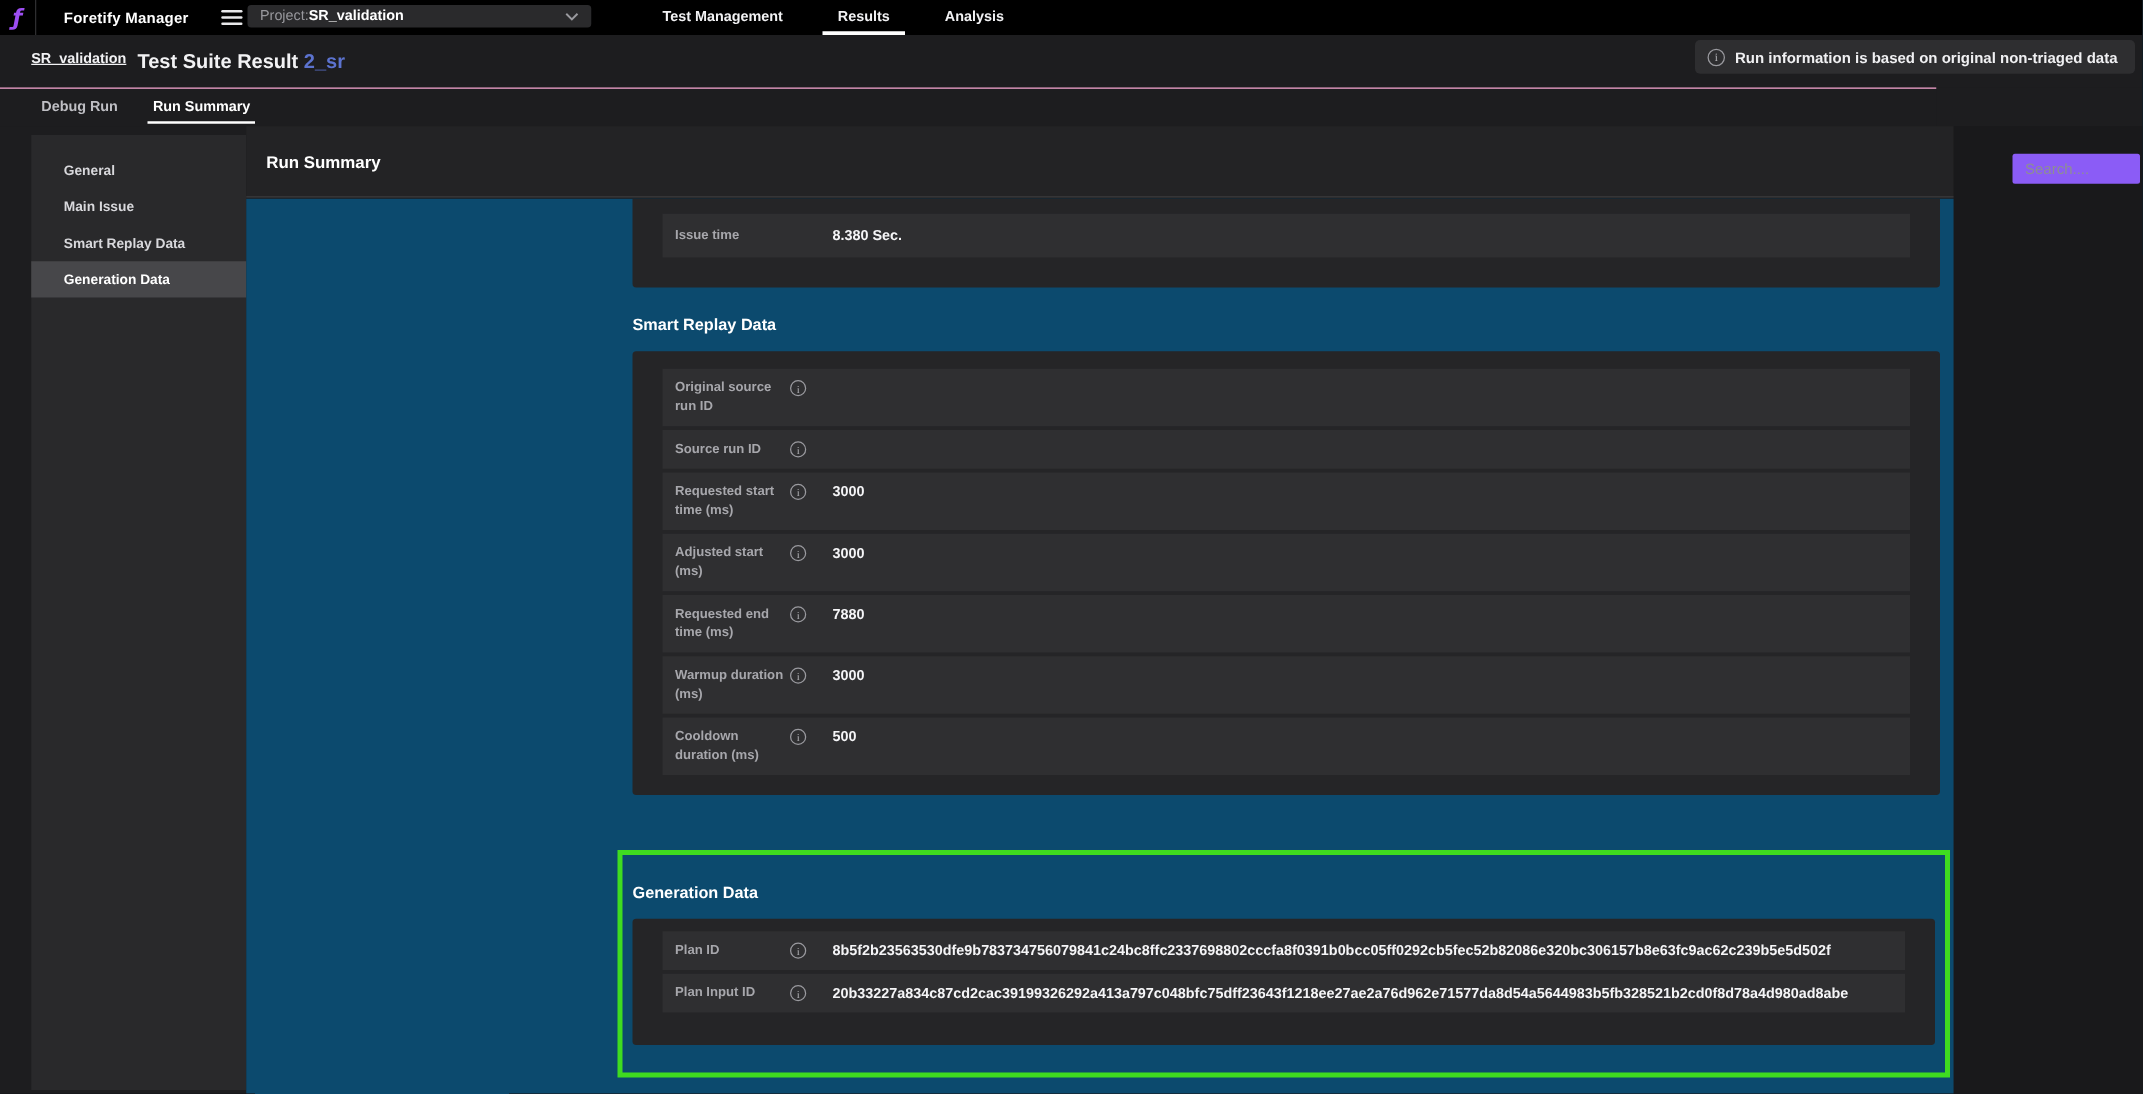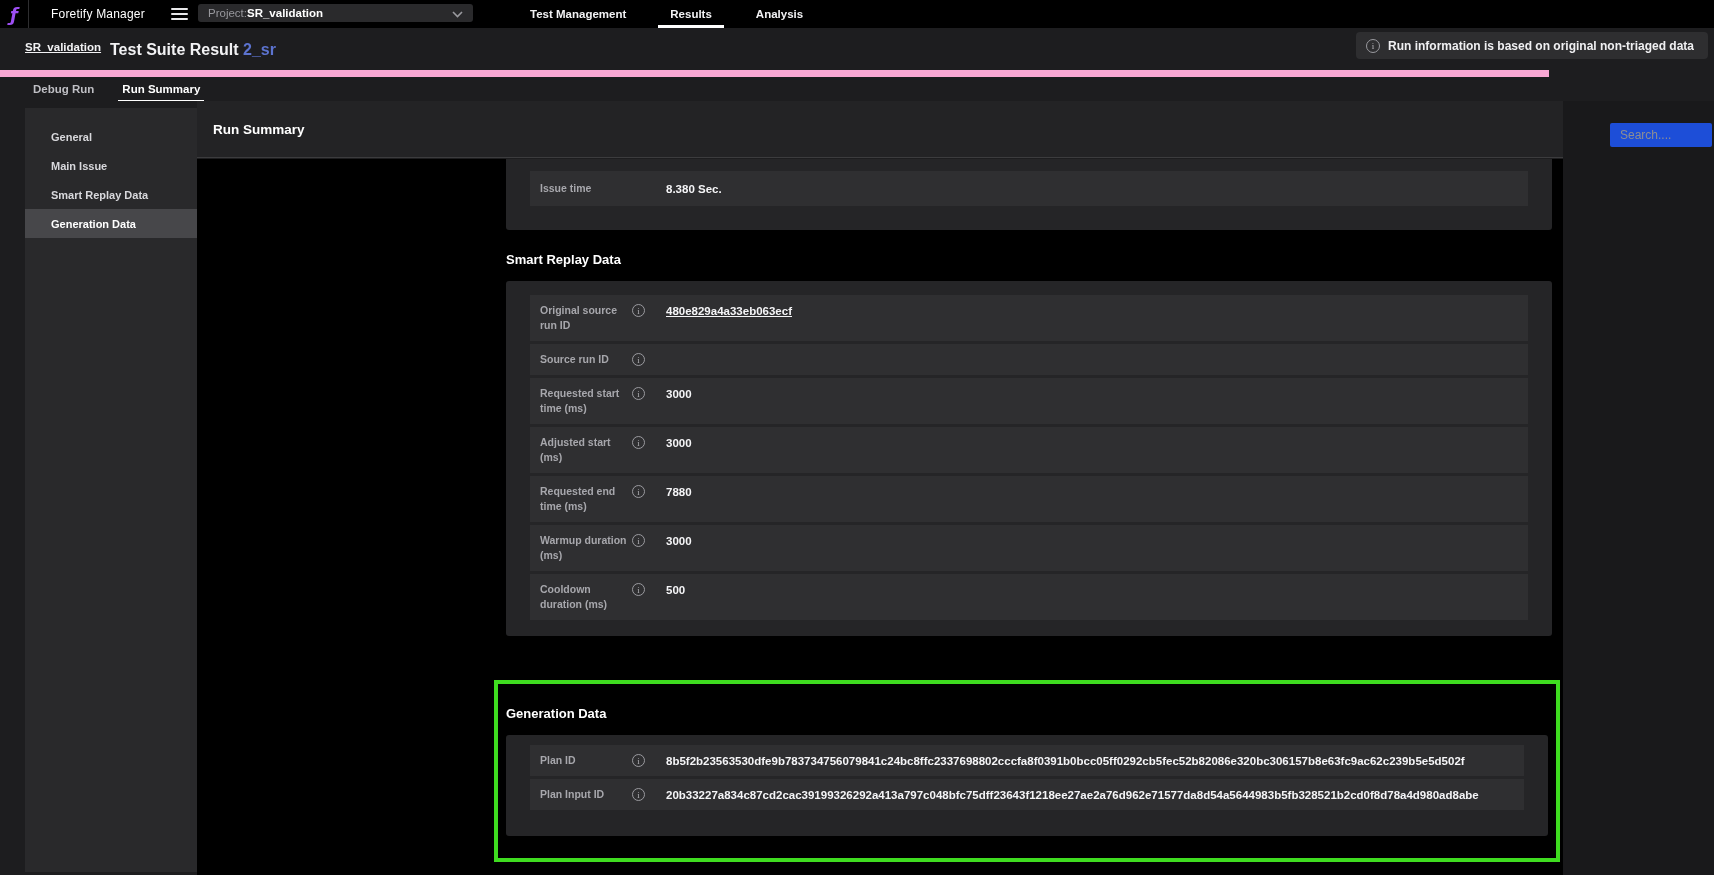--- a/index.html
+++ b/index.html
@@ -8,21 +8,21 @@
     position:relative; width:1714px; height:875px; overflow:hidden;
     background:#1d1d1f; font-family:"Liberation Sans","DejaVu Sans",sans-serif;
     -webkit-font-smoothing:antialiased;
   }
   
   .topbar { position:absolute; left:0; top:0; width:1714px; height:28px; background:#000;
     display:flex; align-items:center; }
   .logo { width:28px; height:28px; display:flex; align-items:center; justify-content:center;
     color:#9d4ef2; font:italic 700 18px "DejaVu Sans",sans-serif; }
   .logo-divider { width:1px; height:28px; background:#2e2e30; }
-  .app-title { color:#fff; font-size:12px; font-weight:400; margin-left:22px; letter-spacing:.2px; }
+  .app-title { color:#fff; font-size:12px; font-weight:700; margin-left:22px; letter-spacing:.2px; }
   .hamburger { margin-left:26px; width:17px; height:12px; display:flex; flex-direction:column;
     justify-content:space-between; cursor:pointer; }
   .hamburger span { display:block; height:2px; background:#e8e8ea; border-radius:1px; }
   .proj-select { position:absolute; left:198px; top:4px; width:275px; height:18px; background:#2a2a2c;
     border-radius:3px; display:flex; align-items:center; padding:0 10px; cursor:pointer; }
   .proj-prefix { color:#98989d; font-size:11.5px; }
   .proj-value { color:#fff; font-size:11.5px; font-weight:700; }
   .proj-chevron { margin-left:auto; }
   .nav-tabs { position:absolute; left:508px; top:0; height:28px; display:flex;justify-content:center; }
   .nav-tab { height:28px; display:flex; align-items:center; padding:0 22px; color:#f2f2f4;
@@ -35,41 +35,41 @@
     font-weight:700; text-decoration:underline; cursor:pointer; }
   .crumb-current { position:absolute; left:110px; top:13px; color:#f2f2f4; font-size:16px; font-weight:700; }
   .crumb-result { color:#5c73cf; font-weight:700; cursor:pointer; }
   .info-banner { position:absolute; right:6px; top:4px; height:27px; background:#2e2e30;
     border-radius:4px; display:flex; align-items:center; padding:0 14px 0 10px; }
   .info-banner .txt { color:#f0f0f2; font-size:12px; font-weight:700; margin-left:8px; white-space:nowrap; }
   .circle-i { display:inline-flex; align-items:center; justify-content:center; width:14px; height:14px;
     border:1px solid #9a9a9f; border-radius:50%; color:#b5b5ba; font:400 9px "Liberation Serif",serif; }
   
   .view-tabs { position:absolute; left:0; top:70px; width:1549px; height:31px;
-    border-top:7px solid #f9a8d4; background:#1d1d1f; display:flex; align-items:center; padding-left:33px; }
+    border-top:1px solid #f9a8d4; background:#1d1d1f; display:flex; align-items:center; padding-left:33px; }
   .view-tab { font-size:11.5px; font-weight:700; color:#bfbfc4; margin-right:28px; position:relative;
     height:30px; display:flex; align-items:center; cursor:pointer; }
   .view-tab.active { color:#fff; }
   .view-tab.active::after { content:""; position:absolute; left:-4px; right:-4px; bottom:2px; height:2px; background:#fff; }
   
   .workspace { position:absolute; left:0; top:101px; width:1714px; height:774px; background:#1d1d1f; }
   .sidebar { position:absolute; left:25px; top:7px; width:172px; height:764px; background:#29292b; padding-top:14px; }
   .side-item { height:29px; display:flex; align-items:center; padding-left:26px; color:#d8d8dc;
     font-size:11px; font-weight:700; cursor:pointer; }
   .side-item.active { background:#47474a; color:#fff; }
   .right-strip { position:absolute; right:0; top:0; width:151px; height:774px; background:#19191b; }
-  .search-box { position:absolute; left:47px; top:22px; width:102px; height:24px; background:#1d4ed8;
+  .search-box { position:absolute; left:47px; top:22px; width:102px; height:24px; background:#8b5cf6;
     border:none; border-radius:2px; color:#e5e5e8; font-size:12px; padding:0 10px; outline:none;
     font-family:"Liberation Sans","DejaVu Sans",sans-serif; }
   .search-box::placeholder { color:#8e8e93; }
   .main-col { position:absolute; left:197px; top:0; width:1366px; height:774px; }
   .main-header { height:57px; background:#232325; border-bottom:1px solid #3c3c3e;
     display:flex; align-items:center; padding-left:16px; }
   .main-title { color:#fff; font-size:13.5px; font-weight:700; }
-  .main-scroll { position:absolute; left:0; top:58px; width:1366px; height:716px; background:#000000;
+  .main-scroll { position:absolute; left:0; top:58px; width:1366px; height:716px; background:#0c4a6e;
     padding-left:309px; padding-right:11px; overflow:hidden; }
   
   .card { background:#252527; border-radius:3px; padding:14px 24px 16px; }
   .card.issue-card { margin-top:0; padding:12px 24px 24px; border-radius:0 0 3px 3px; }
   .sec-title { color:#fff; font-size:13px; font-weight:700; margin:22px 0 14px; }
   .row { background:#2f2f31; display:flex; align-items:flex-start; padding:8px 14px 8px 10px; }
   .row + .row { margin-top:3px; }
   .row.tall { min-height:35px; padding-top:10px; padding-bottom:10px; }
   .row-label { width:92px; flex:none; color:#a7a7ac; font-size:10.5px; font-weight:600;
     line-height:15px; white-space:pre-line; }
@@ -152,21 +152,20 @@
         </div>
 
         <div class="sec-title">Smart Replay Data</div>
         <div class="card" style="margin-top:14px">
           <div class="row">
             <div class="row-label">Original source
 run ID</div>
             <div class="row-icon">
                 <span class="circle-i">i</span>
               </div>
-            <div class="row-value link">480e829a4a33eb063ecf</div>
           </div>
           <div class="row">
             <div class="row-label">Source run ID</div>
             <div class="row-icon">
                 <span class="circle-i">i</span>
               </div>
           </div>
           <div class="row">
             <div class="row-label">Requested start
 time (ms)</div>

